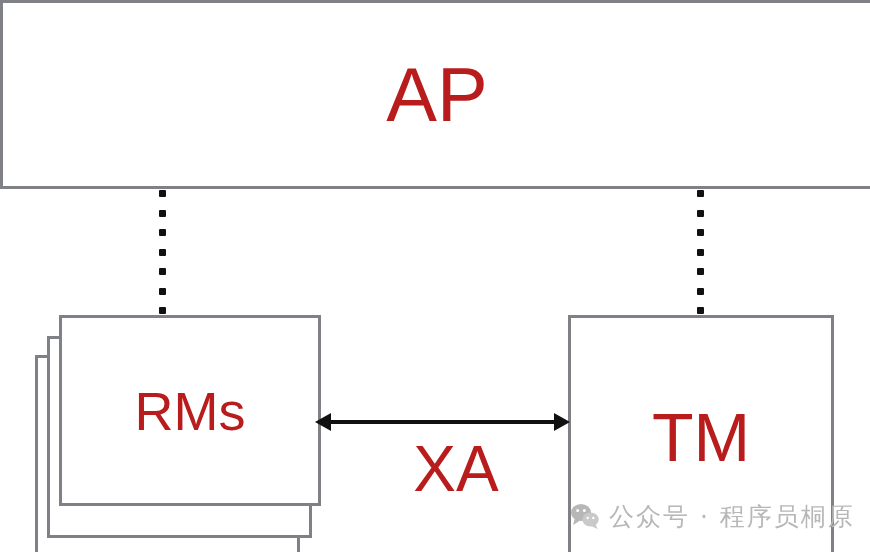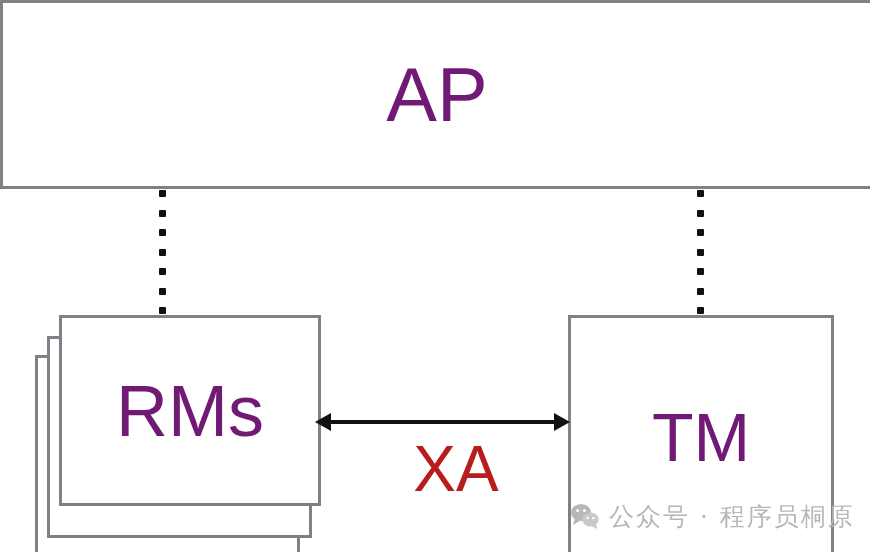--- a/index.html
+++ b/index.html
@@ -22,21 +22,21 @@
   .node-box {
     position: absolute;
     box-sizing: border-box;
     background: #ffffff;
     border: 3px solid #808087;
     display: flex;
     align-items: center;
     justify-content: center;
   }
   .node-label {
-    color: #701a75;
+    color: #b91c1c;
     font-weight: 400;
     line-height: 1;
     white-space: nowrap;
     letter-spacing: 0px;
   }
 
   
   #ap-box {
     left: 0px;
     top: 0px;
@@ -69,21 +69,21 @@
     width: 265px;
     height: 202px;
   }
   #rms-box {
     left: 59px;
     top: 315px;
     width: 262px;
     height: 191px;
   }
   #rms-box .node-label {
-    font-size: 72px;
+    font-size: 54px;
   }
 
   
   #tm-box {
     left: 568px;
     top: 315px;
     width: 266px;
     height: 243px;
   }
   #tm-box .node-label {

